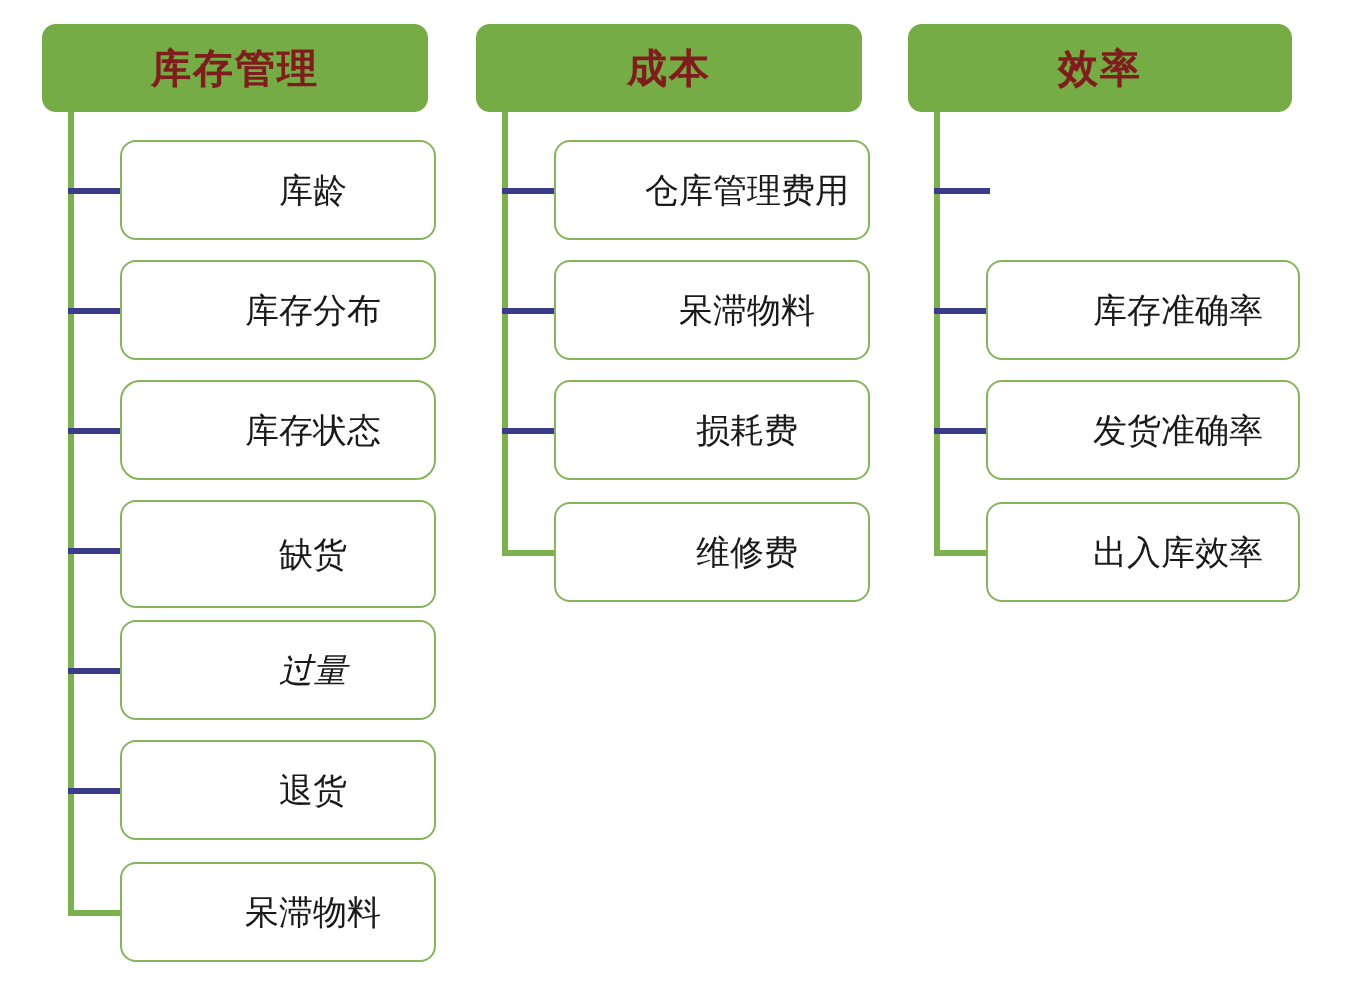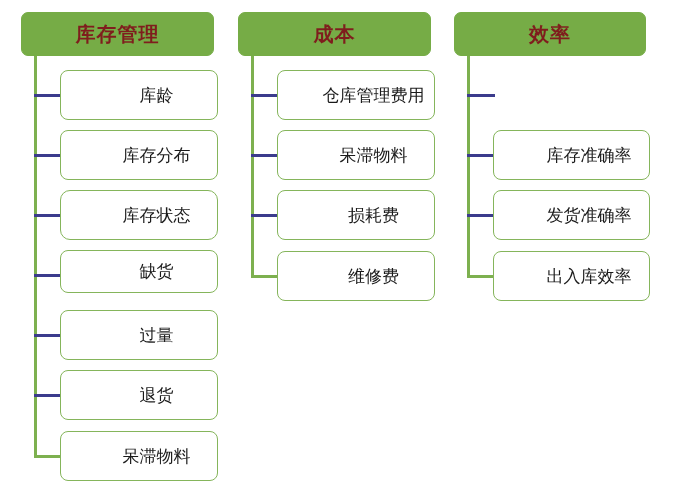--- a/index.html
+++ b/index.html
@@ -82,24 +82,24 @@
     <div class="connector" style="left:34px; top:94px; width:28px;"></div>
     <div class="child-box" style="left:60px; top:70px; width:158px; height:50px;">库龄</div>
 
     <div class="connector" style="left:34px; top:154px; width:28px;"></div>
     <div class="child-box" style="left:60px; top:130px; width:158px; height:50px;">库存分布</div>
 
     <div class="connector" style="left:34px; top:214px; width:28px;"></div>
     <div class="child-box" style="left:60px; top:190px; width:158px; height:50px;border-radius:10px;">库存状态</div>
 
     <div class="connector" style="left:34px; top:274px; width:28px;"></div>
-    <div class="child-box" style="left:60px; top:250px; width:158px; height:43px;">缺货</div>
+    <div class="child-box" style="left:60px; top:250px; width:158px; height:54px;">缺货</div>
 
     <div class="connector" style="left:34px; top:334px; width:28px;"></div>
-    <div class="child-box" style="left:60px; top:310px; width:158px; height:50px;">过量</div>
+    <div class="child-box" style="left:60px; top:310px; width:158px; height:50px;font-style:italic;">过量</div>
 
     <div class="connector" style="left:34px; top:394px; width:28px;"></div>
     <div class="child-box" style="left:60px; top:370px; width:158px; height:50px;">退货</div>
 
     <div class="connector last" style="left:34px; top:455px; width:28px;"></div>
     <div class="child-box" style="left:60px; top:431px; width:158px; height:50px;">呆滞物料</div>
   </div>
 
   <div class="column" style="left:217px;">
     <div class="header-box" style="left:21px; top:12px; width:193px; height:44px;">成本</div>

